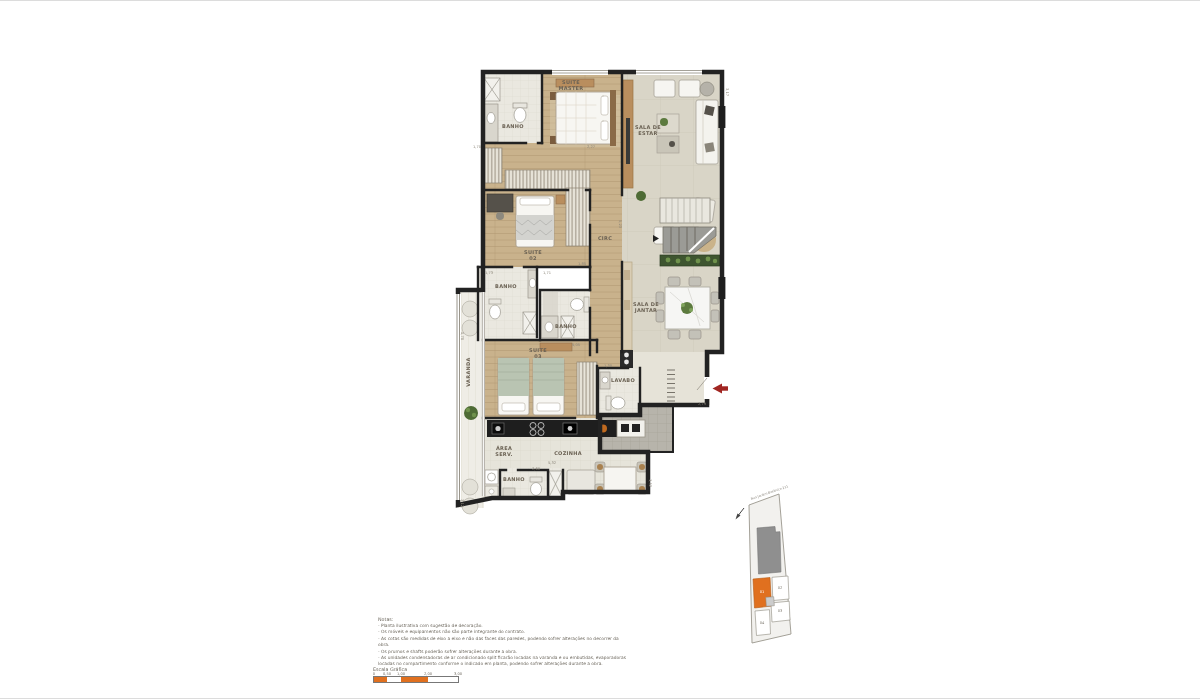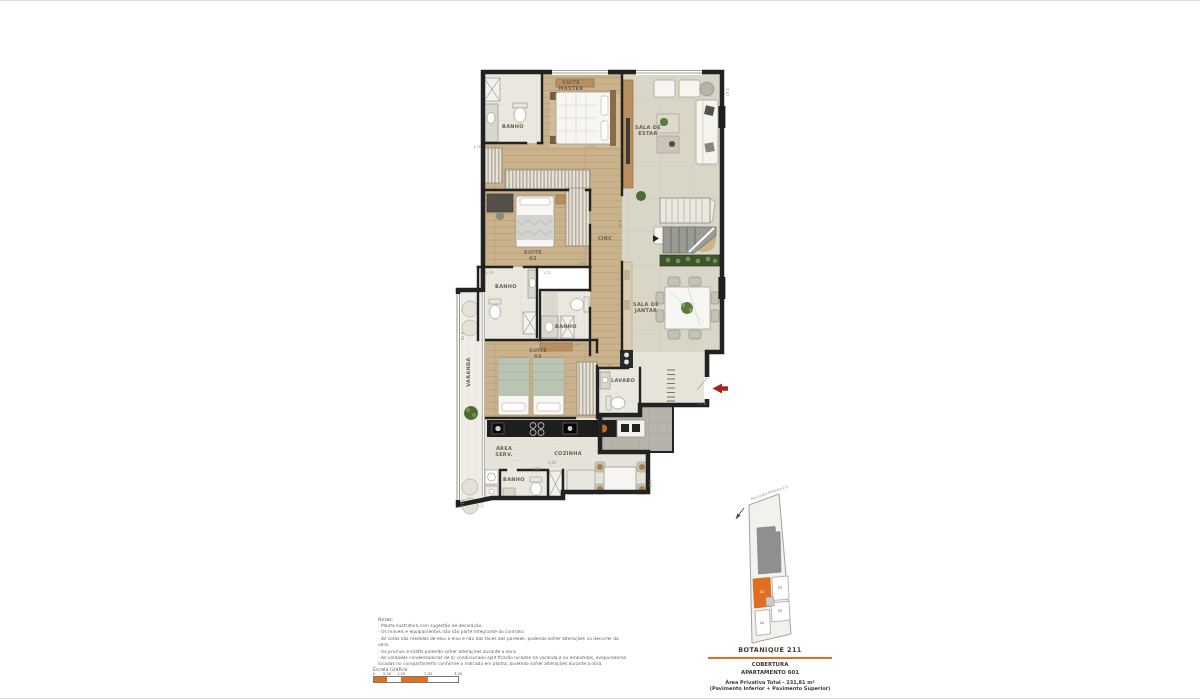--- a/index.html
+++ b/index.html
@@ -378,28 +378,20 @@
       <span class="dim-label" style="left: 462px; top: 336px; transform: translate(-50%, -50%) rotate(90deg);">0,78</span>
       <span class="dim-label" style="left: 462px; top: 503px; transform: translate(-50%, -50%) rotate(90deg);">3,12</span>
       <span class="kp-label" style="left: 762px; top: 592px; color: rgb(255, 255, 255);">01</span>
       <span class="kp-label" style="left: 780px; top: 588px; color: rgb(125, 120, 110);">02</span>
       <span class="kp-label" style="left: 780px; top: 611px; color: rgb(125, 120, 110);">03</span>
       <span class="kp-label" style="left: 762px; top: 623px; color: rgb(125, 120, 110);">04</span>
     </div>
 
   <span class="kp-street" style="left:751px;top:497px;transform:rotate(-19deg);">Rua Jardim Botânico 211</span>
 
-  <div id="title-block">
-    <div class="proj">BOTANIQUE 211</div>
-    <div class="rule"></div>
-    <div class="l1">COBERTURA</div>
-    <div class="l2">APARTAMENTO 601</div>
-    <div class="l3">Área Privativa Total - 231,81 m²</div>
-    <div class="l4">(Pavimento Inferior + Pavimento Superior)</div>
-  </div>
 
   <div id="notes">
     <div class="head">Notas:</div>
     <div id="notes-items">
         <div class="item">- Planta ilustrativa com sugestão de decoração.</div>
         <div class="item">- Os móveis e equipamentos não são parte integrante do contrato.</div>
         <div class="item">- As cotas são medidas de eixo a eixo e não das faces das paredes, podendo sofrer alterações no decorrer da obra.</div>
         <div class="item">- Os prumos e shafts poderão sofrer alterações durante a obra.</div>
         <div class="item">- As unidades condensadoras de ar condicionado split ficarão locadas na varanda e ou embutidas, evaporadoras locadas no compartimento conforme o indicado em planta, podendo sofrer alterações durante a obra.</div>
       </div>

